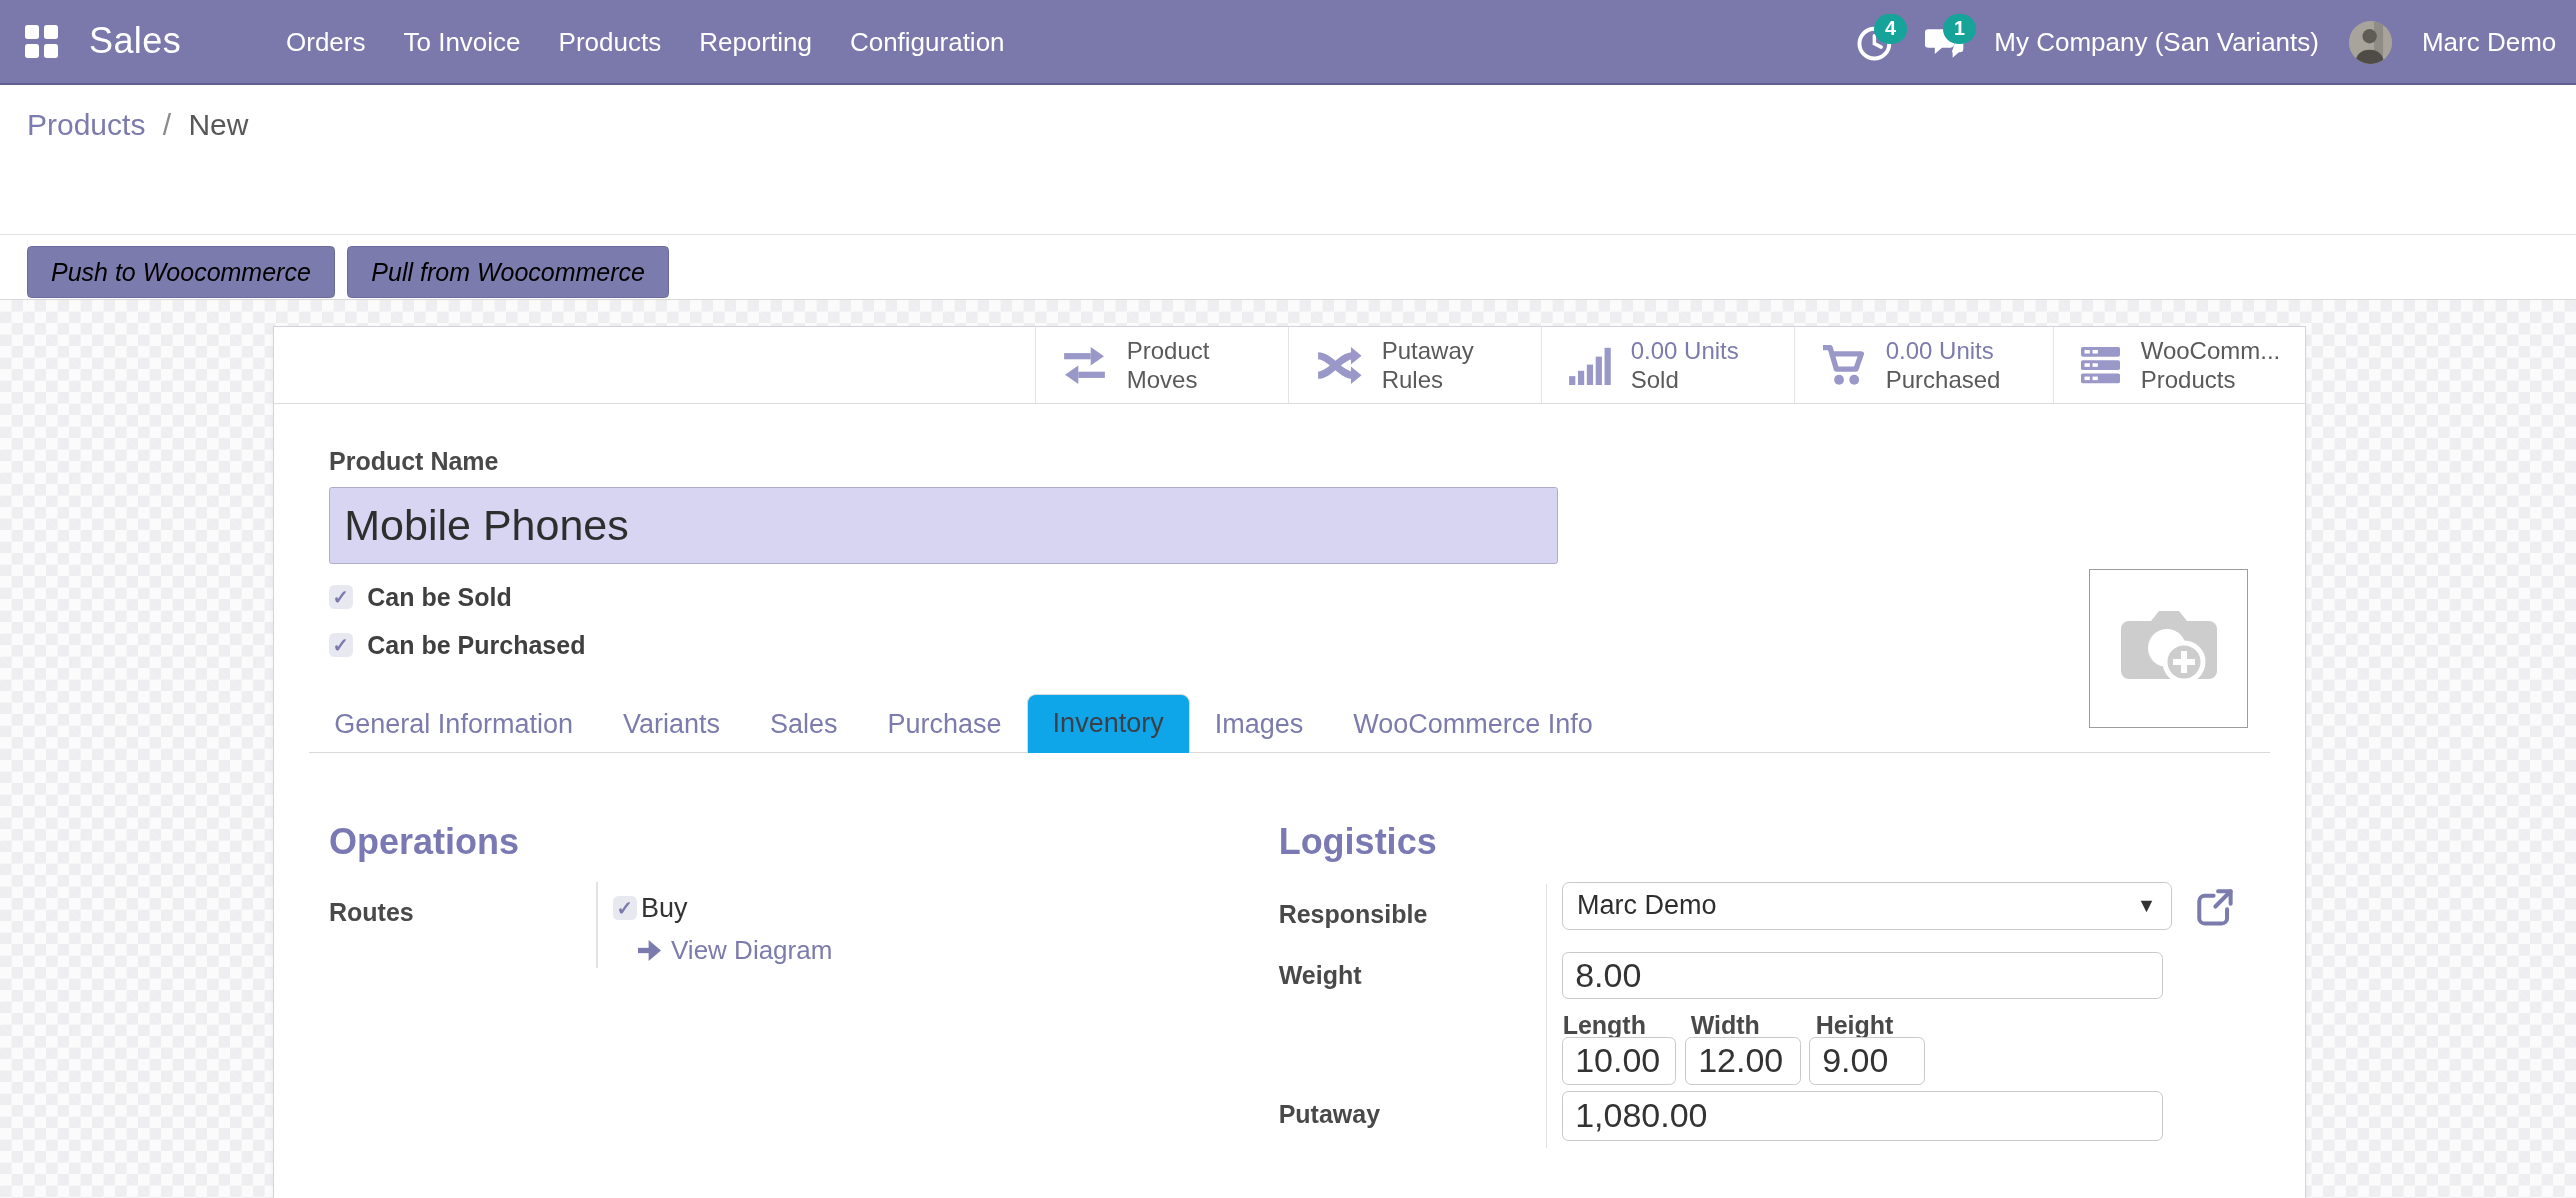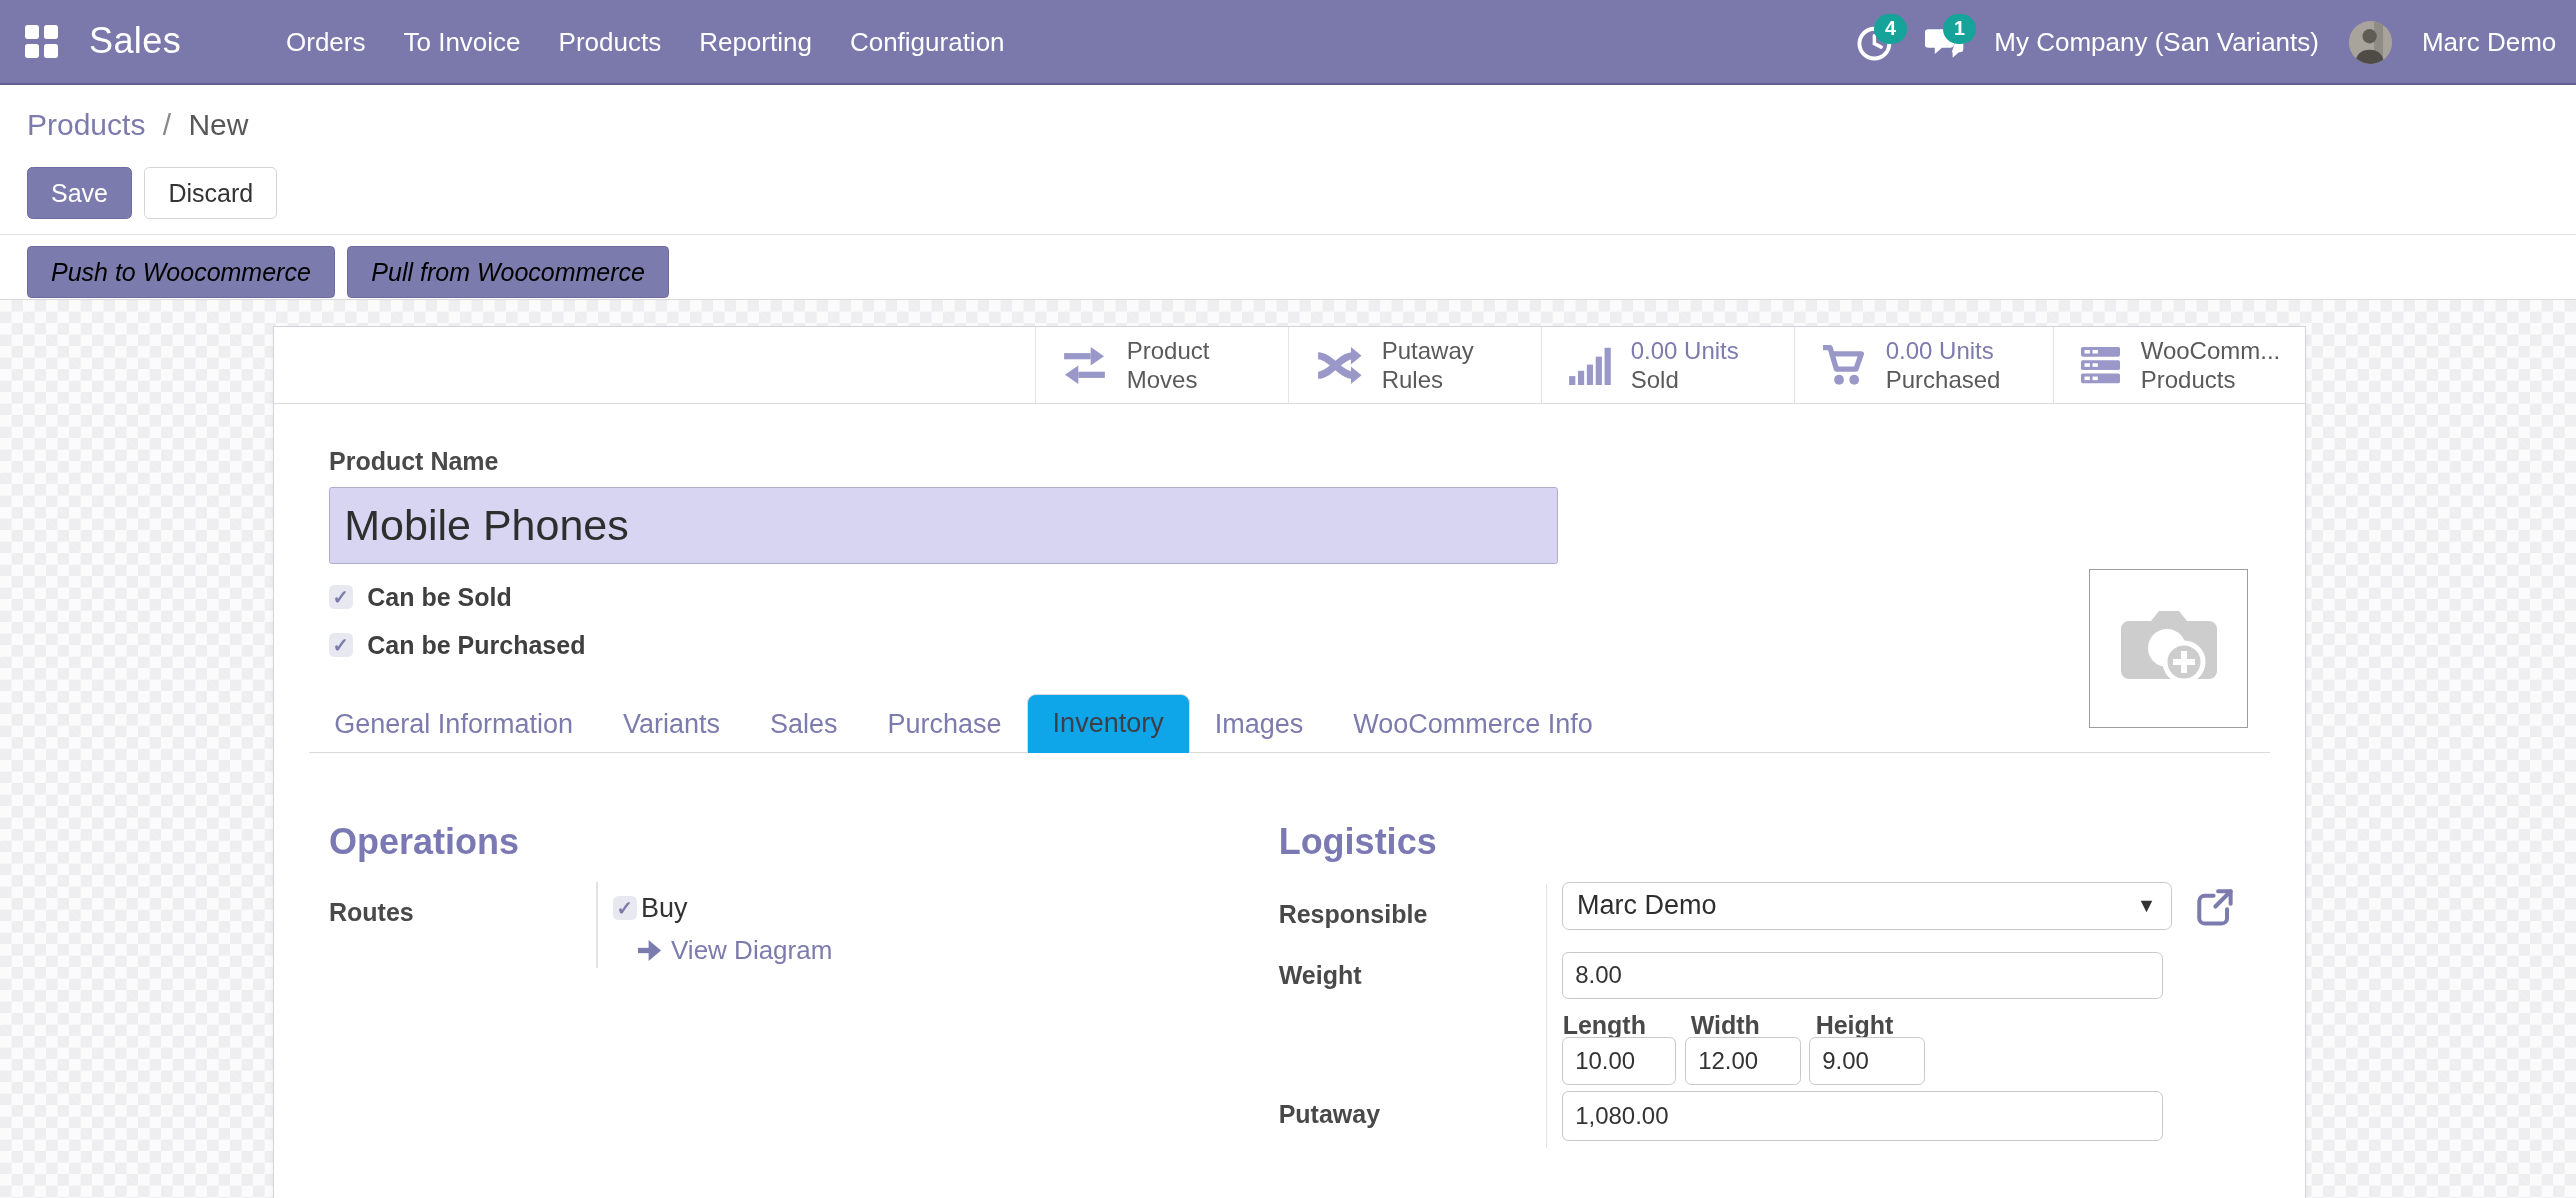--- a/index.html
+++ b/index.html
@@ -101,21 +101,21 @@
   .buy-row .field-label { margin-left:4px; font-weight:400; color:#333; font-size:27px; }
   .view-diagram { position:absolute; left:308px; top:114px; display:flex; align-items:center;
                   gap:9px; color:#7c7bad; font-size:26px; cursor:pointer; }
 
   .flabel { position:absolute; left:0; }
   .resp-label   { top:79px; }  .weight-label { top:140px; }
   .volume-label { top:279px; }
   .dim-label { position:absolute; top:190px; font-size:25px; font-weight:700; color:#494949; }
 
   .tinput { position:absolute; background:#fff; border:0.9px solid #c9c9c9; border-radius:6.3px;
-            font-size:24px; color:#333; padding:0 12.5px; outline:none;
+            font-size:34px; color:#333; padding:0 12.5px; outline:none;
             font-family:"Liberation Sans", sans-serif; }
   .select-box { position:absolute; left:283px; top:61px; width:610px; height:48px;
                 border:0.9px solid #c9c9c9; border-radius:7.2px; background:#fff; cursor:pointer;
                 display:flex; align-items:center; padding:0 14.3px; font-size:27px; color:#2e2e2e; }
   .select-box .caret { margin-left:auto; font-size:19.7px; color:#333; }
   .ext-link { position:absolute; left:914px; top:64px; cursor:pointer; }
   .weight-input { left:283px; top:131px; width:601px; height:47px; }
   .len-input    { left:283px; top:216px; width:114px; height:48px; }
   .wid-input    { left:406px; top:216px; width:116px; height:48px; }
   .hei-input    { left:530px; top:216px; width:116px; height:48px; }
@@ -166,24 +166,20 @@
     <div class="user-name">Marc Demo</div>
   </div>
 </div>
 
 <div class="control-panel">
   <div class="breadcrumb">
     <span class="link">Products</span>
     <span class="sep">/</span>
     <span class="current">New</span>
   </div>
-  <div class="btn-row">
-    <button class="btn btn-primary">Save</button>
-    <button class="btn btn-default">Discard</button>
-  </div>
   <div class="cp-divider"></div>
   <div class="woo-row">
     <button class="btn btn-woo">Push to Woocommerce</button>
     <button class="btn btn-woo">Pull from Woocommerce</button>
   </div>
 </div>
 
 <div class="content">
   <div class="sheet">
 

